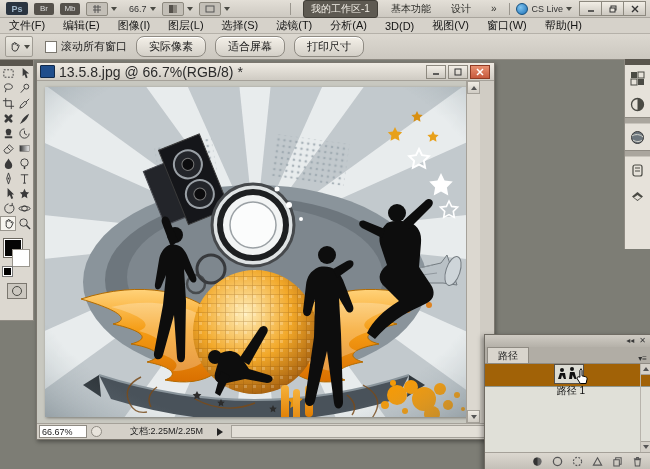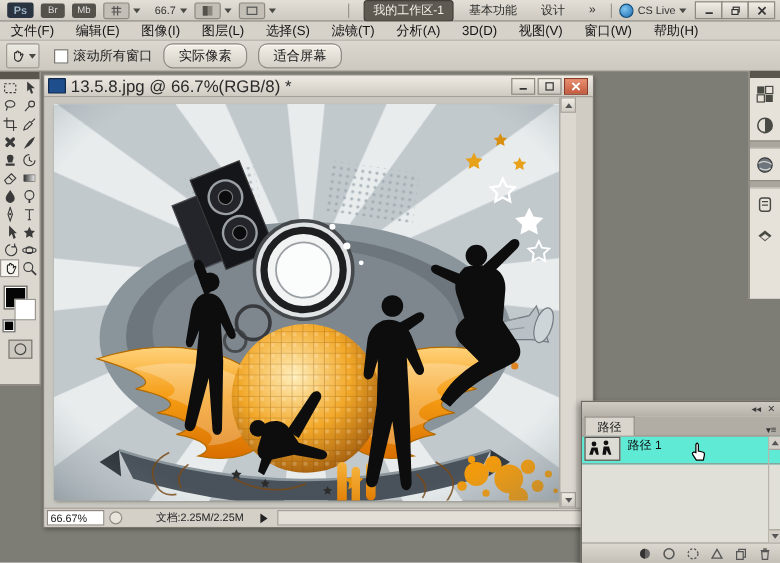--- a/index.html
+++ b/index.html
@@ -92,21 +92,21 @@
   
   #pathspanel{left:484px;top:334px;width:166px;height:135px;background:#d6d2ca;border:1px solid #6f6b63;
     box-shadow:-2px 2px 5px rgba(0,0,0,.35);}
   .pp-head{height:12px;background:linear-gradient(#cfcbc3,#b5b1a9);display:flex;align-items:center;justify-content:flex-end;}
   .pp-headic{font-size:8px;color:#3a3a3a;margin-right:5px;line-height:1;}
   .pp-tabs{height:16px;background:#b1ada5;display:flex;align-items:flex-end;border-bottom:1px solid #8f8b83;}
   .pp-tab{height:15px;padding:0 10px;background:#d9d5cd;border:1px solid #8f8b83;border-bottom:none;
     font-size:10px;display:flex;align-items:center;margin-left:2px;margin-top:12px;}
   .pp-menu{margin-left:auto;margin-right:4px;font-size:8px;color:#333;}
   .pp-content{position:relative;height:88px;background:#e0e0d8;border-bottom:1px solid #a5a199;}
-  .path-row{height:22px;background:#5eead4;display:flex;border-bottom:1px solid #8f978f;}
+  .path-row{height:22px;background:#a16207;display:flex;align-items:center;border-bottom:1px solid #8f978f;flex-direction:column;}
   .path-thumb{width:28px;height:18px;background:#dcdcd4;border:1px solid #55514b;margin-left:2px;}
   .path-label{margin-left:6px;font-size:10px;color:#0e0e0e;}
   .pp-scroll{position:absolute;right:0;top:0;width:10px;height:100%;border-left:1px solid #b8b4ac;}
   .pp-scrollbtn{width:10px;height:10px;background:#d4d0c8;border-bottom:1px solid #a5a199;
     display:flex;align-items:center;justify-content:center;}
   .pp-scrollbtn.b{position:absolute;bottom:0;border-top:1px solid #a5a199;border-bottom:none;}
   .pp-foot{height:16px;background:linear-gradient(#dcd8d0,#c4c0b8);display:flex;align-items:center;
     justify-content:flex-end;gap:9px;padding-right:8px;}
   .pp-foot svg{width:11px;height:11px;}
   .handcur{position:absolute;left:90px;top:4px;width:15px;height:17px;}
@@ -195,20 +195,21 @@
     <div class="opt-tool">
       <svg width="13" height="13" viewBox="0 0 14 14">
           <path d="M4.5 8V4.8a.9.9 0 011.8 0V3.6a.9.9 0 011.8 0v1a.9.9 0 011.8.2v1.6l1-.9c.6-.5 1.5.2 1 .9L10.5 9.6A3.2 3.2 0 017.6 12 3.4 3.4 0 014.5 9.8z" fill="none" stroke="#2a2a2a" stroke-width="1"></path>
         </svg>
       <span class="dd"></span>
     </div>
     <div class="chk"></div>
     <span>滚动所有窗口</span>
     <button class="opt-btn">实际像素</button>
     <button class="opt-btn">适合屏幕</button>
+    <button class="opt-btn">打印尺寸</button>
   </div>
 
   <div id="toolbar" class="abs">
     <div class="tb-grip"></div>
     <div class="tool-grid">
       <div class="tool">
           <svg viewBox="0 0 14 14">
             <rect x="2" y="3" width="10" height="8" fill="none" stroke="#3a3a3a" stroke-dasharray="2 1.6"></rect>
           </svg>
         </div>

